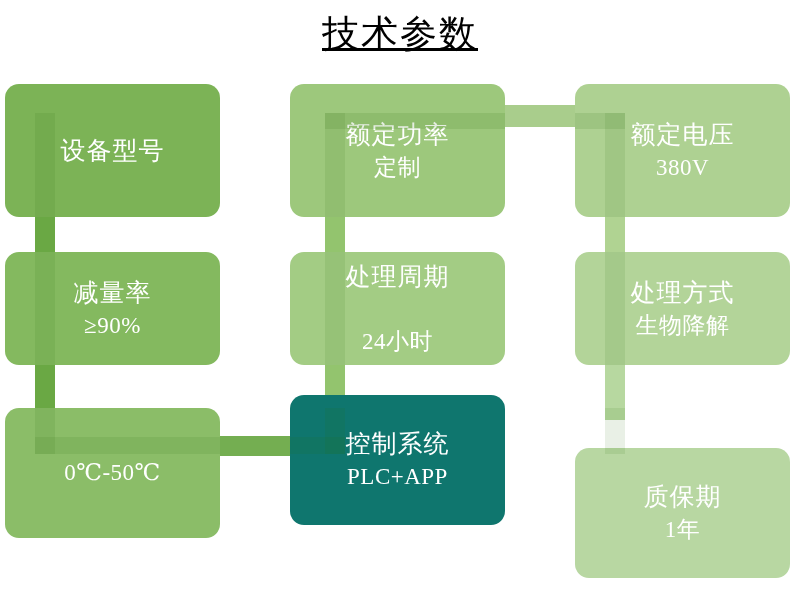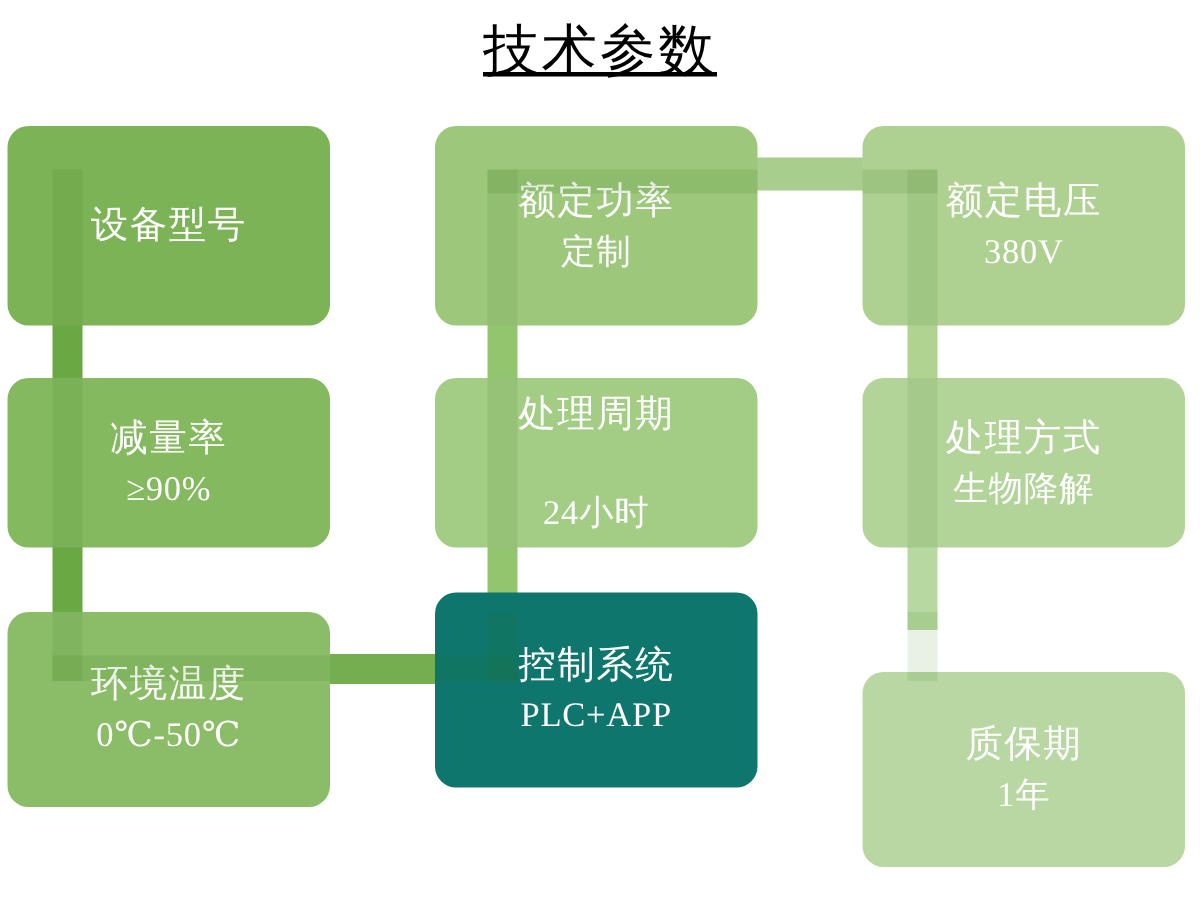--- a/index.html
+++ b/index.html
@@ -120,21 +120,20 @@
     <div class="card-label">处理周期</div>
     <div class="card-value">24小时</div>
   </div>
 
   <div class="card" style="left:575px; top:252px; width:215px; height:113px; background:#b3d499;">
     <div class="card-label">处理方式</div>
     <div class="card-value">生物降解</div>
   </div>
 
   <div class="card" style="left:5px; top:408px; width:215px; height:130px; background:#8bbd68;">
-    <div class="card-label">环境温度</div>
     <div class="card-value">0℃-50℃</div>
   </div>
 
   <div class="card" style="left:290px; top:395px; width:215px; height:130px; background:#0f766e;">
     <div class="card-label">控制系统</div>
     <div class="card-value">PLC+APP</div>
   </div>
 
   <div class="card" style="left:575px; top:408px; width:215px; height:130px; background:#b8d7a2;margin-top:40px;">
     <div class="card-label">质保期</div>

